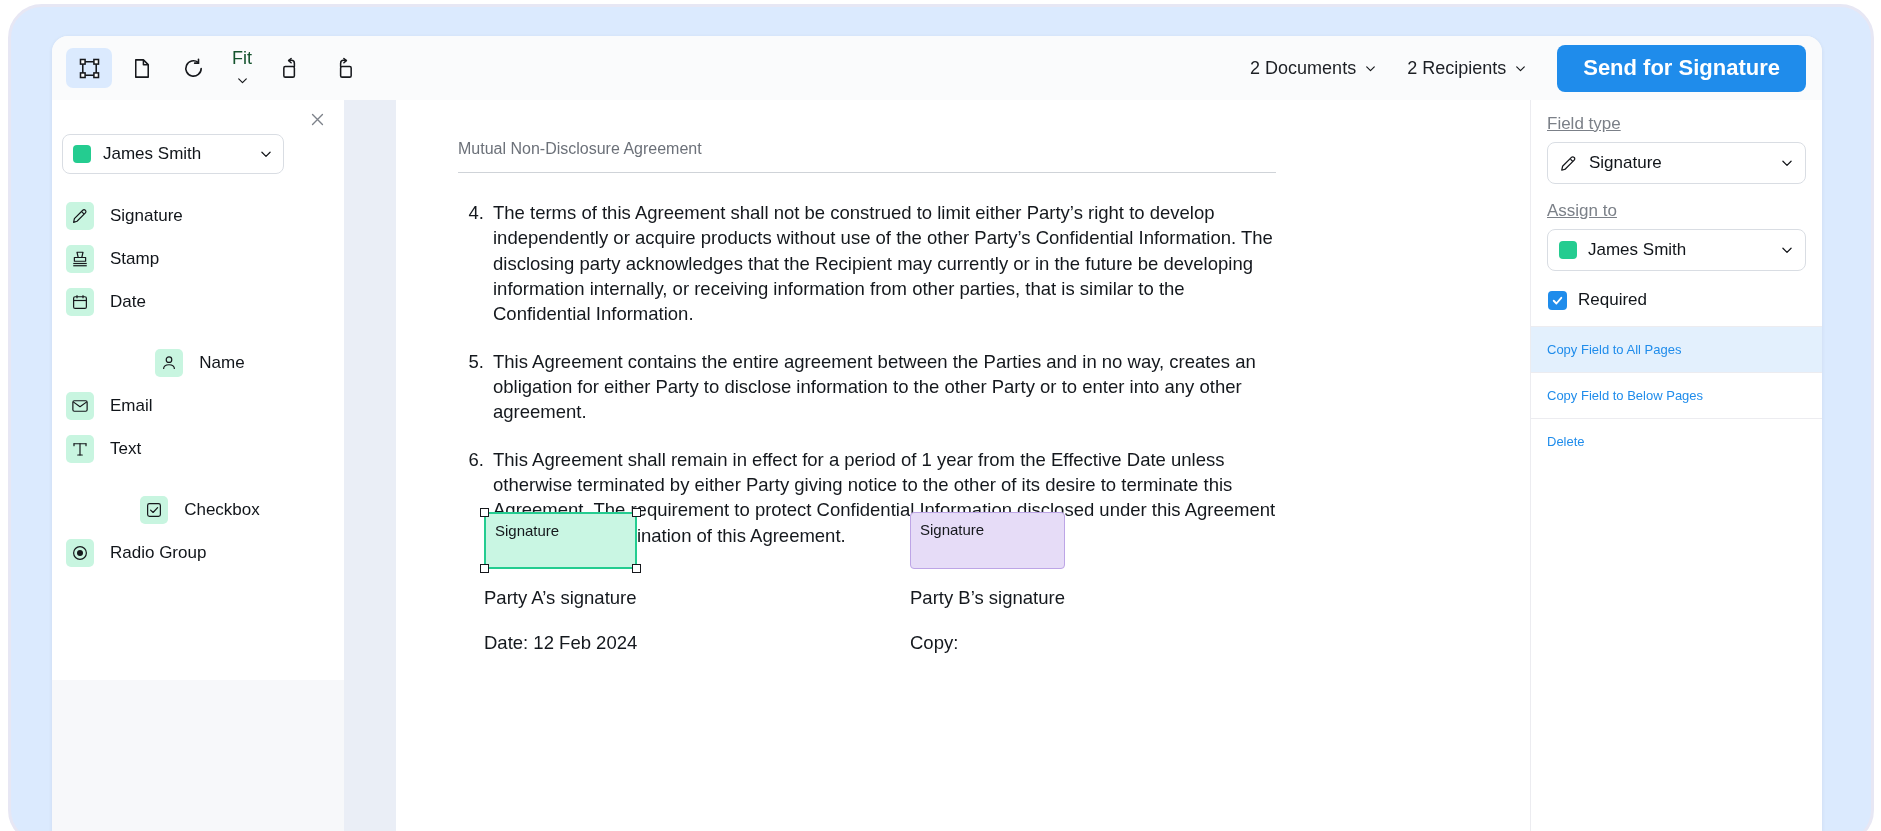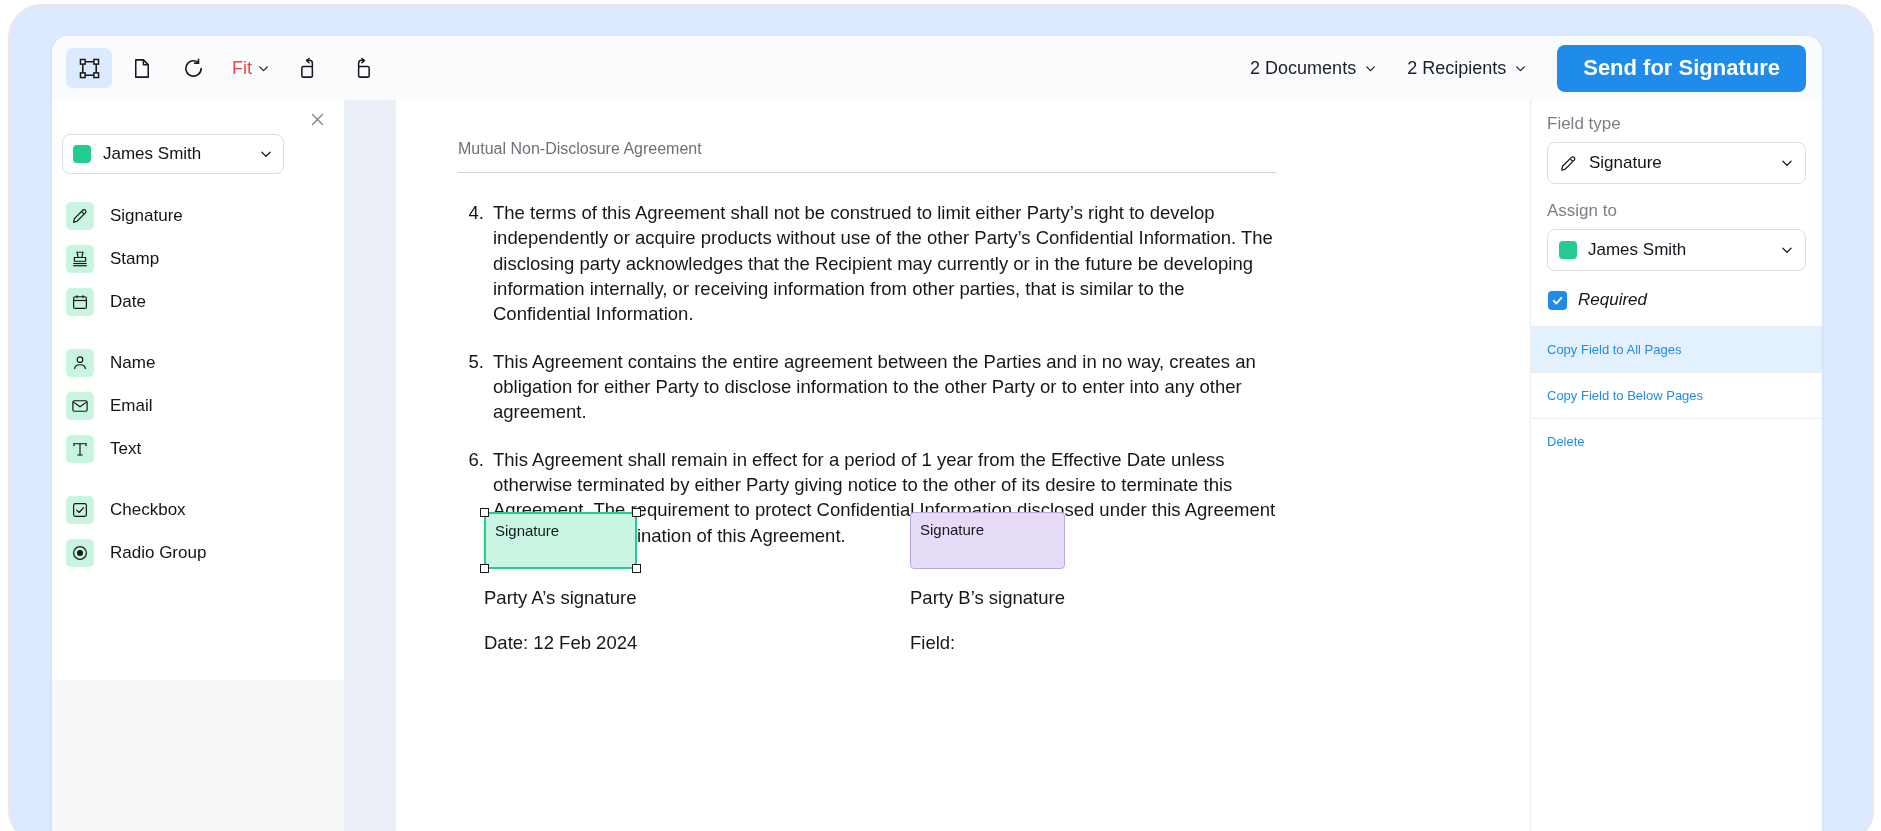--- a/index.html
+++ b/index.html
@@ -46,22 +46,23 @@
     cursor: pointer;
     margin-right: 6px;
     background: transparent;
     border: none;
   }
   .tb-btn.active { background: #dbeafe; }
   .tb-fit {
     display: flex; align-items: center; gap: 5px;
     height: 40px; padding: 0 10px;
     border-radius: 7px; cursor: pointer;
-    font-size: 18px; color: #ef4444;
+    font-size: 18px; color: #14532d;
     margin-right: 6px;
+    flex-direction: column;
   }
   .tb-spacer { flex: 1; }
   .tb-dd {
     display: flex; align-items: center; gap: 8px;
     font-size: 18px; color: #1c1f24;
     cursor: pointer; margin-right: 30px;
     white-space: nowrap;
   }
   #send-btn {
     height: 47px;
@@ -118,21 +119,21 @@
     flex: 1; font-size: 17px; color: #11151a;
     margin-left: 12px; white-space: nowrap;
   }
 
   #field-list { position: absolute; left: 10px; top: 94px; width: 272px; }
   .field-item {
     display: flex; align-items: center;
     height: 43px; cursor: pointer;
     padding-left: 4px;
   }
-  .field-item.gap { margin-top: 18px; }
+  .field-item.gap { margin-top: 18px; justify-content: center; }
   .ficon {
     width: 28px; height: 28px;
     background: #c8f5e0;
     border-radius: 5px;
     display: flex; align-items: center; justify-content: center;
     flex: 0 0 auto;
   }
   .flabel {
     font-size: 17px; color: #11151a;
     margin-left: 16px;
@@ -206,20 +207,21 @@
   #right-panel {
     width: 292px; height: 100%;
     background: #fff;
     border-left: 1px solid #ececf0;
     position: relative;
   }
   #rp-top { padding: 14px 16px 0 16px; }
   .rp-label {
     font-size: 17px; color: #7b8088;
     margin-bottom: 8px;
+    text-decoration: underline;
   }
   .rp-select {
     width: 100%; height: 42px;
     border: 1px solid #d9dde3;
     border-radius: 8px;
     background: #fff;
     display: flex; align-items: center;
     padding: 0 11px; cursor: pointer;
     margin-bottom: 17px;
   }
@@ -229,21 +231,21 @@
     padding: 2px 0 16px 1px;
     cursor: pointer;
   }
   #req-box {
     width: 19px; height: 19px;
     background: #1f8ceb;
     border-radius: 4px;
     display: flex; align-items: center; justify-content: center;
     flex: 0 0 auto;
   }
-  #req-text { font-size: 17px; color: #11151a; margin-left: 11px; font-style: italic; }
+  #req-text { font-size: 17px; color: #11151a; margin-left: 11px; }
   .rp-action {
     height: 46px;
     display: flex; align-items: center;
     padding-left: 16px;
     font-size: 13px; color: #1f8ceb;
     border-top: 1px solid #ececf0;
     cursor: pointer;
     background: #fff;
   }
   .rp-action.hover { background: #e3f0fd; }
@@ -469,21 +471,21 @@
           </div>
           <div class="sig-caption">Party A’s signature</div>
           <div class="sig-date">Date: 12 Feb 2024</div>
         </div>
 
         <div class="sig-col" style="left:452px;">
           <div class="sig-box purple">
             <span>Signature</span>
           </div>
           <div class="sig-caption">Party B’s signature</div>
-          <div class="sig-date">Field:</div>
+          <div class="sig-date">Copy:</div>
         </div>
 
       </div>
     </div>
 
     <div id="right-panel">
       <div id="rp-top">
 
         <div class="rp-label">Field type</div>
         <div class="rp-select">

